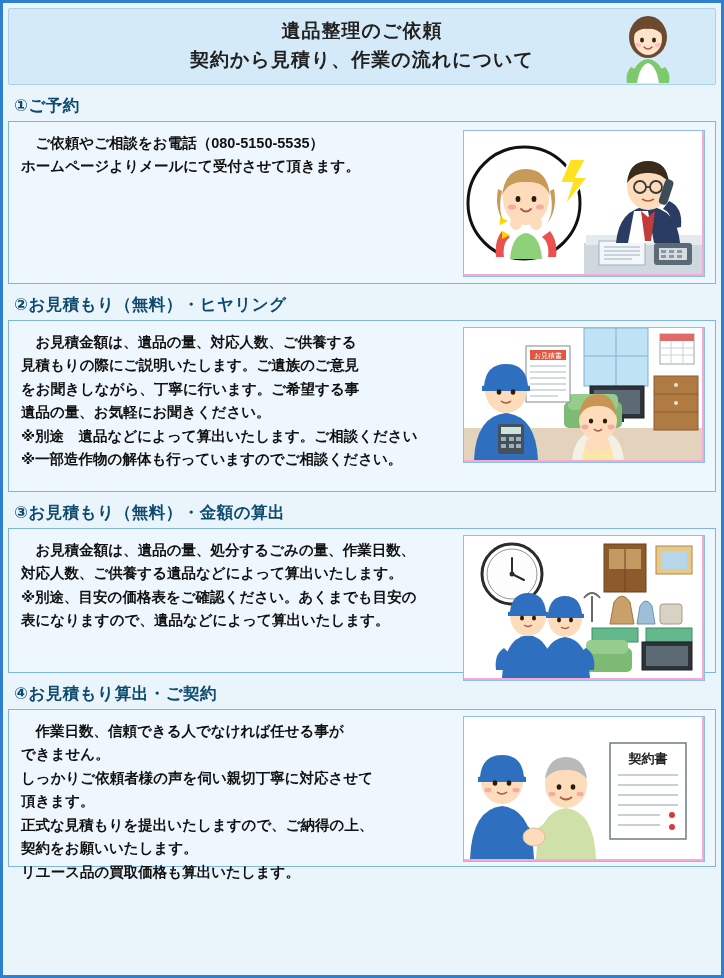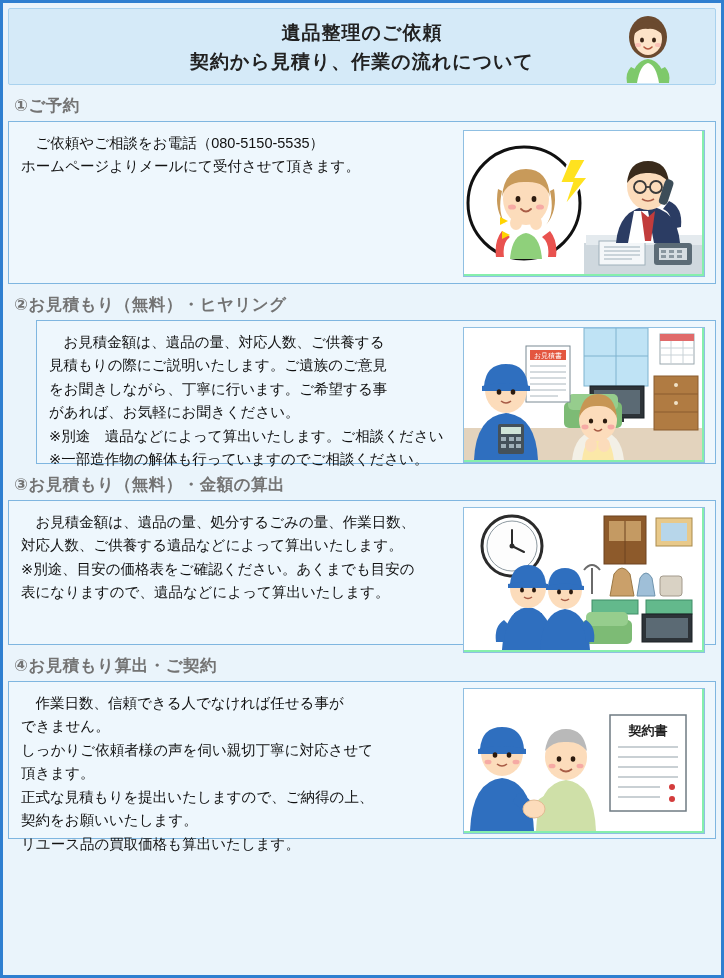--- a/index.html
+++ b/index.html
@@ -28,57 +28,57 @@
   .header-title{
     position:absolute;
     left:0;right:0;top:9px;
     text-align:center;
     font-size:19px;
     font-weight:bold;
     color:#222;
     line-height:1.55;
     letter-spacing:1px;
   }
-  .header-title span{display:block;}
+  .header-title span{display:block;font-family:Liberation Mono, monospace;}
   .header-illu{
     position:absolute;right:30px;top:4px;width:78px;height:70px;
   }
   
   .section{
     margin:6px 5px 0 5px;
     position:relative;
   }
   .sec-title{
     font-size:16.5px;
     font-weight:bold;
-    color:#737373;
+    color:#0c4a6e;
     padding:4px 0 4px 6px;
     letter-spacing:0.5px;
   }
   .sec-body{
     position:relative;
     background:#eef7fd;
     border:1px solid #7fb6e0;
     box-sizing:border-box;
     padding:10px 12px;
   }
   .sec-body.h1{height:163px;}
-  .sec-body.h2{height:144px;margin-left:28px;}
+  .sec-body.h2{height:172px;}
   .sec-body.h3{height:145px;}
   .sec-body.h4{height:158px;}
   .sec-text{
     font-size:14.5px;
     color:#111;
     line-height:1.62;
     width:400px;
-    font-weight:normal;
+    font-weight:bold;
   }
   .illu{
     position:absolute;
-    background:#86efac;
+    background:#f9a8d4;
     border:1px solid #8fbfe2;
     overflow:hidden;
   }
   .illu.i1{right:10px;top:8px;width:240px;height:145px;}
   .illu.i2{right:10px;top:6px;width:240px;height:134px;}
   .illu.i3{right:10px;top:6px;width:240px;height:144px;}
   .illu.i4{right:10px;top:6px;width:240px;height:144px;}
   svg{display:block;}
 </style>
 </head>
@@ -193,21 +193,21 @@
     </div>
   </div>
 
   <div class="section">
     <div class="sec-title">②お見積もり（無料）・ヒヤリング</div>
     <div class="sec-body h2">
       <div class="sec-text">
         <div>　お見積金額は、遺品の量、対応人数、ご供養する</div>
         <div>見積もりの際にご説明いたします。ご遺族のご意見</div>
         <div>をお聞きしながら、丁寧に行います。ご希望する事</div>
-        <div>があれば、お気軽にお聞きください。</div>
+        <div>遺品の量、お気軽にお聞きください。</div>
         <div>※別途　遺品などによって算出いたします。ご相談ください</div>
         <div>※一部造作物の解体も行っていますのでご相談ください。</div>
       </div>
       <div class="illu i2">
         <svg width="238" height="132" viewBox="0 0 238 132">
           <rect width="238" height="132" fill="#ffffff"></rect>
 
           <rect x="120" y="0" width="64" height="58" fill="#bfe3f5" stroke="#7fb3cf"></rect>
           <line x1="152" y1="0" x2="152" y2="58" stroke="#7fb3cf"></line>
           <line x1="120" y1="28" x2="184" y2="28" stroke="#7fb3cf"></line>

